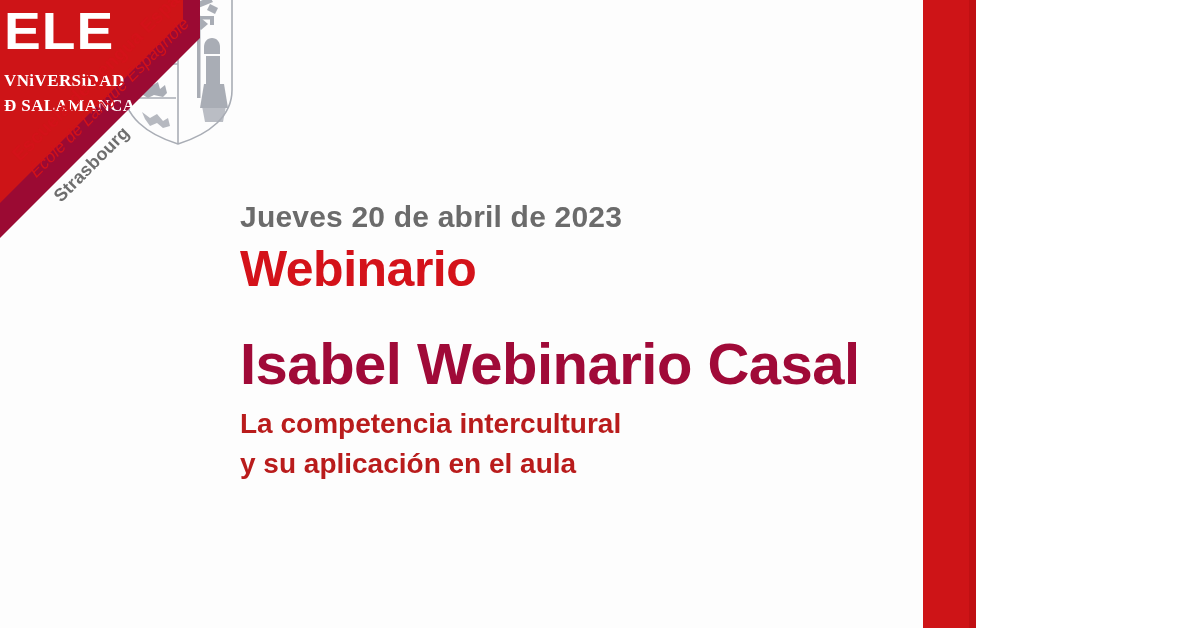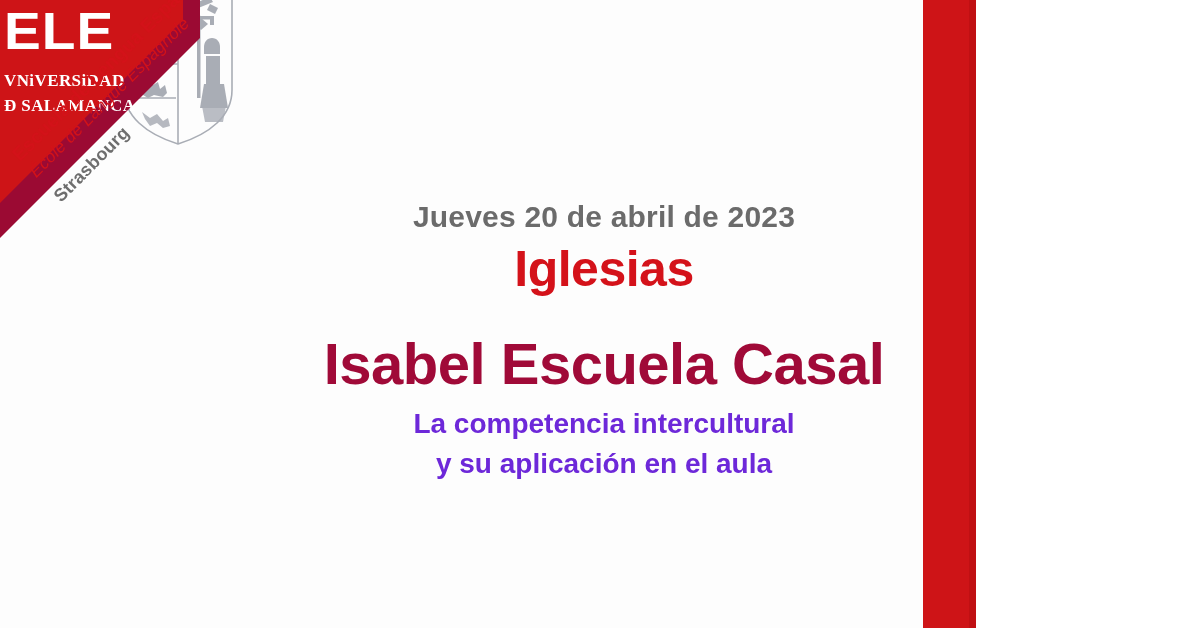--- a/index.html
+++ b/index.html
@@ -133,21 +133,21 @@
     margin-top: 14px;
     letter-spacing: 0.2px;
   }
 
   
   .content {
     position: absolute;
     left: 240px;
     top: 198px;
     width: 728px;
-    text-align: center;
+    text-align: left;
   }
   .event-date {
     font-family: "Liberation Sans", sans-serif;
     font-weight: bold;
     font-size: 30px;
     line-height: 38px;
     color: #6b6b6b;
     letter-spacing: 0.2px;
   }
   .event-type {
@@ -167,21 +167,21 @@
     color: #a00a38;
     letter-spacing: -0.5px;
     margin-top: 30px;
     white-space: nowrap;
   }
   .talk-title {
     font-family: "Liberation Sans", sans-serif;
     font-weight: bold;
     font-size: 28px;
     line-height: 36px;
-    color: #6d28d9;
+    color: #b91c1c;
     margin-top: 8px;
   }
 </style>
 </head>
 <body>
 
 <div class="poster">
 
   <div class="right-stripe">
     <div class="right-stripe-edge"></div>
@@ -238,19 +238,19 @@
   </div>
 
   <div class="diag-block">
     <div class="diag-line1">Escuela de Lengua Española</div>
     <div class="diag-line2">École de Langue Espagnole</div>
     <div class="diag-line3">Strasbourg</div>
   </div>
 
   <div class="content">
     <div class="event-date">Jueves 20 de abril de 2023</div>
-    <div class="event-type">Iglesias</div>
-    <div class="speaker-name">Isabel Escuela Casal</div>
+    <div class="event-type">Webinario</div>
+    <div class="speaker-name">Isabel Webinario Casal</div>
     <div class="talk-title">La competencia intercultural</div>
     <div class="talk-title" style="margin-top:4px">y su aplicación en el aula</div>
   </div>
 
 </div>
 
 </body></html>

